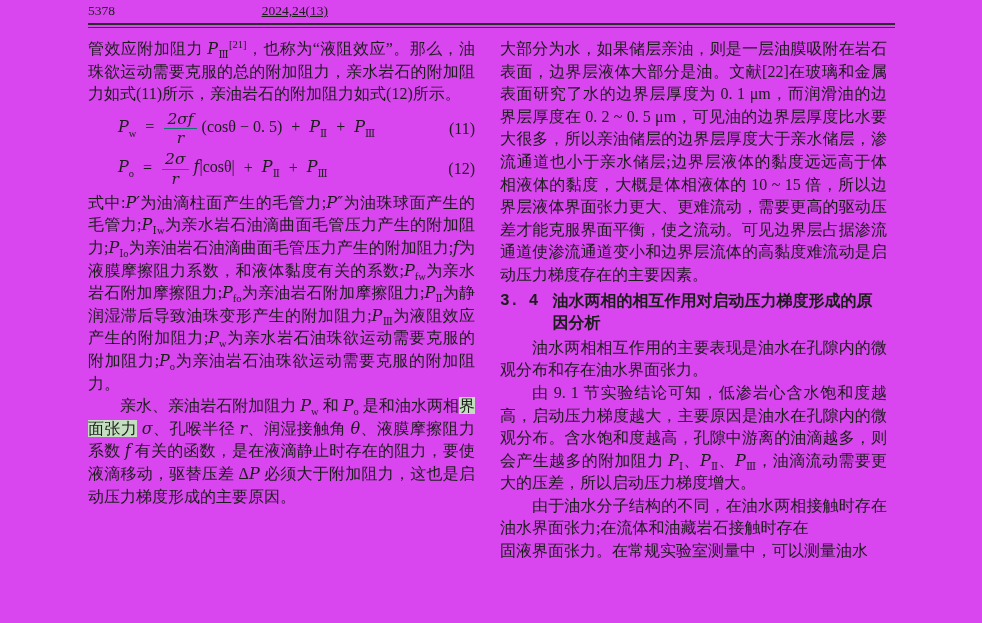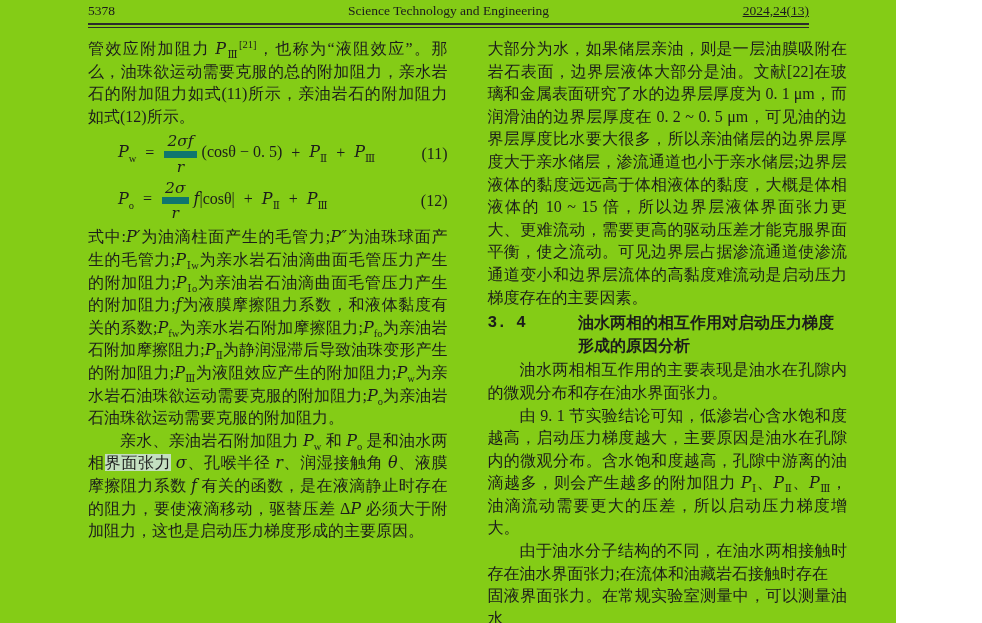--- a/index.html
+++ b/index.html
@@ -1,34 +1,34 @@
 <!DOCTYPE html>
 <html><head>
 <meta charset="utf-8">
 <style>
   html,body { margin:0; padding:0; background:#ffffff; }
   .page {
-    position:relative; width:896px; height:623px; overflow:hidden;
-    background:#84cc16; color:#1c1c1c;
+    position:relative; width:982px; height:623px; overflow:hidden;
+    background:#d946ef; color:#1c1c1c;
     font-family:"Liberation Serif","DejaVu Serif",serif;
   }
   
   .header {
     display:flex; align-items:flex-end;
     padding:3px 87px 0 88px; font-size:13.5px; line-height:16px;
   }
   .header .pageno { width:120px; text-align:left; }
   .header .jtitle { flex:1; text-align:center; }
   .header .issue  { width:120px; text-align:right;text-decoration:underline; }
   .rule {
     margin:4px 87px 0 88px; height:2px;
     border-top:2px solid #2b2b2b; border-bottom:1px solid #2b2b2b;
   }
   
-  .columns { display:flex; gap:40px; padding:10px 49px 0 88px; }
+  .columns { display:flex; gap:25px; padding:10px 49px 0 88px; }
   .col { width:387px; }
   .para {
     font-size:16px; line-height:22.6px;
     text-align:justify; text-justify:inter-ideograph;
     margin:0;
   }
   .indent { text-indent:2em; }
   .it { font-style:italic; font-family:"DejaVu Serif","Liberation Serif",serif; }
   sub { font-size:10.5px; line-height:0; }
   sup { font-size:10.5px; line-height:0; }
@@ -37,39 +37,38 @@
   .eq {
     display:flex; align-items:center;
     padding-left:30px; margin:5px 0; font-size:16px; line-height:22px;
   }
   .eq .op { padding:0 5px; }
   .eq .eq-num { margin-left:auto; }
   .frac {
     display:inline-flex; flex-direction:column; align-items:center;
     vertical-align:middle; margin:0 1px; line-height:1.05; font-size:15.5px;
   }
-  .frac .top { border-bottom:7px solid #0f766e; padding:0 3px 1px 3px;text-align:center; }
+  .frac .top { border-bottom:1px solid #0f766e; padding:0 3px 1px 3px;text-align:center; }
   .frac .bot { padding-top:1px; }
   .lead-in { font-size:16px; line-height:22.6px; text-indent:2em; margin:2px 0; }
   
   .heading {
     display:flex; font-weight:700; font-size:16px; line-height:22.6px;
     margin:3px 0 2px 0; text-align:left;
   }
   .heading .hnum { flex:0 0 auto; margin-right:14px;font-family:Liberation Mono, monospace; }
-  .heading .htext { flex:1;margin-left:38px; }
+  .heading .htext { flex:1; }
 </style>
 </head>
 <body>
 
 <div class="page">
 
   <div class="header">
     <span class="pageno">5378</span>
-    <span class="jtitle">Science Technology and Engineering</span>
     <span class="issue">2024,24(13)</span>
   </div>
   <div class="rule"></div>
 
   <div class="columns">
 
     <div class="col">
 
       <p class="para"><span>管效应附加阻力 </span><span class="it">P</span><sub>Ⅲ</sub><sup>[21]</sup><span>，也称为“液阻效应”。那么，油珠欲运动需要克服的总的附加阻力，亲水岩石的附加阻力如式(11)所示，亲油岩石的附加阻力如式(12)所示。</span></p>
 

